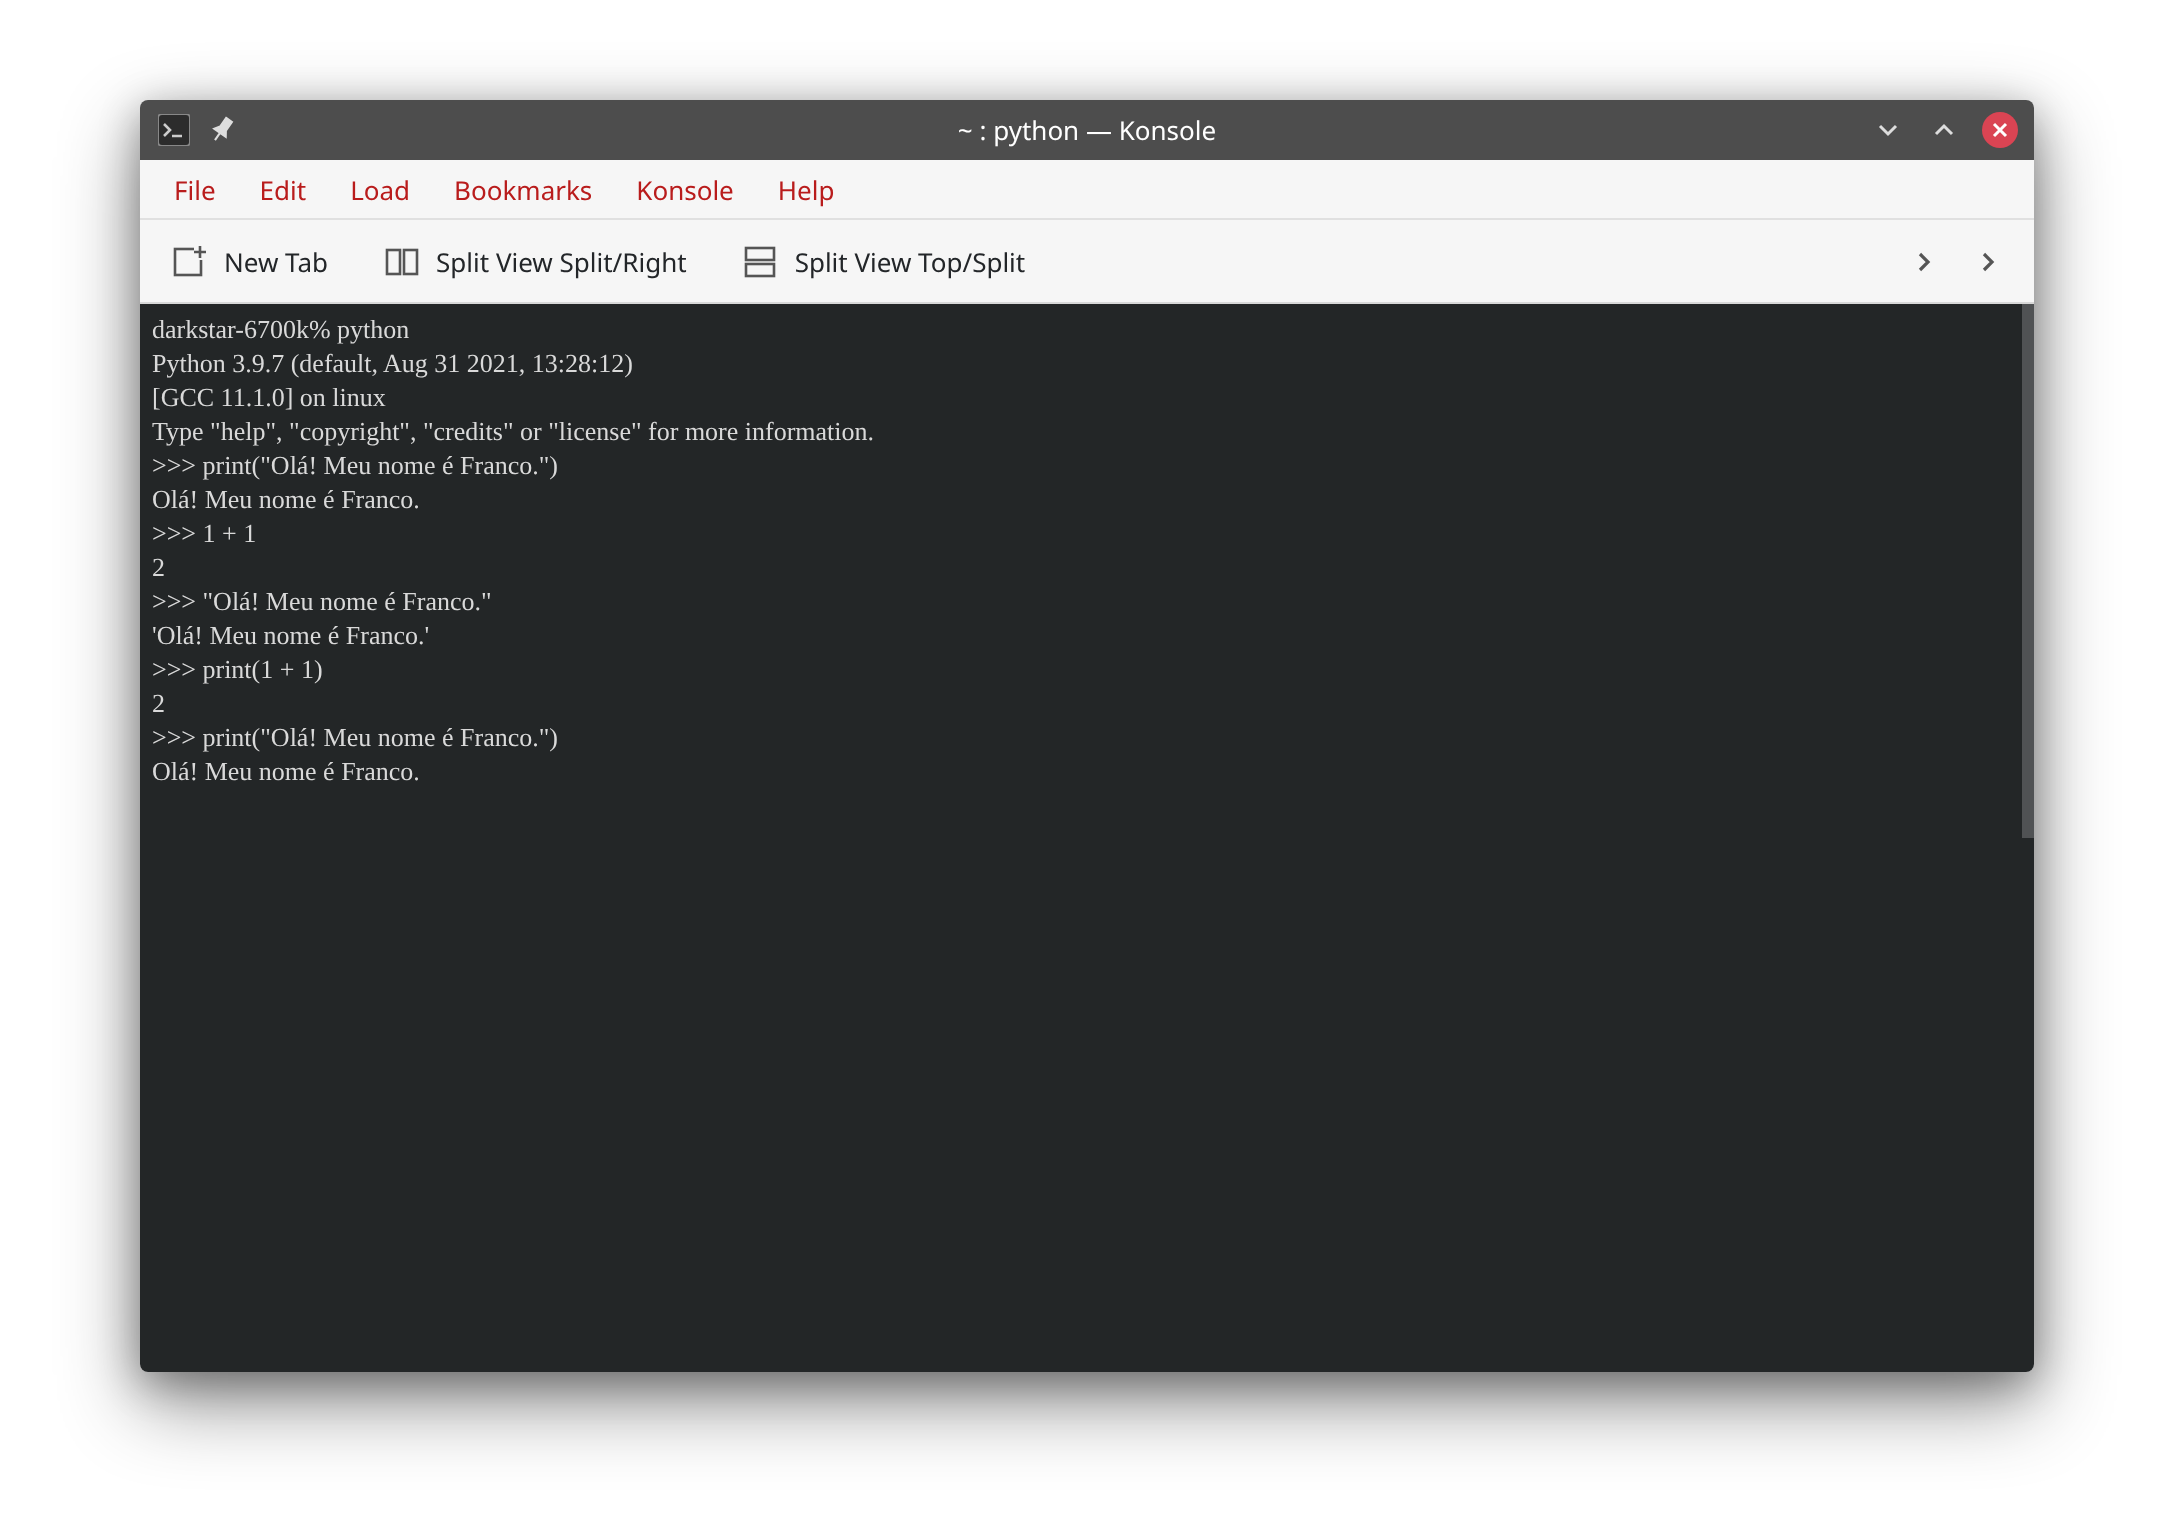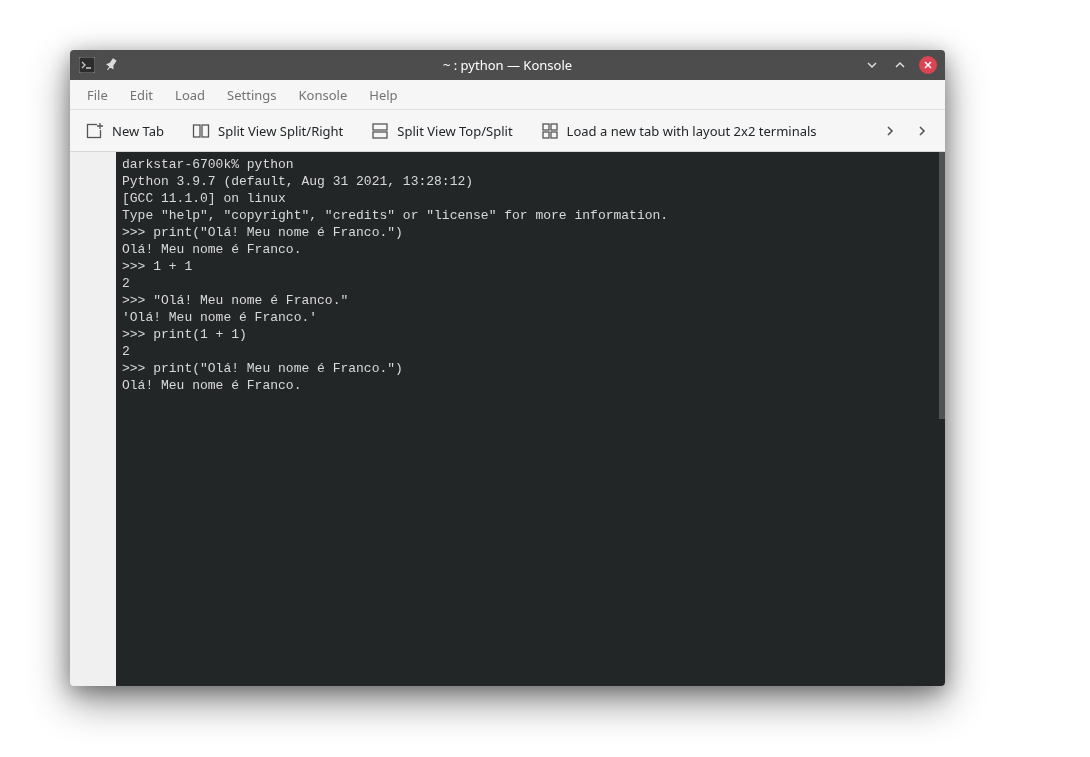--- a/index.html
+++ b/index.html
@@ -12,21 +12,21 @@
       font-family: "Noto Sans", "Segoe UI", sans-serif;
       font-size: 13px;
       width: 1090px;
       height: 757px;
       position: relative;
     }
     .window {
       position: absolute;
       left: 70px;
       top: 50px;
-      width: 875px;
+      width: 947px;
       height: 636px;
       border-radius: 4px;
       overflow: hidden;
       box-shadow: 0 15px 40px rgba(0,0,0,0.45), 0 5px 20px rgba(0,0,0,0.3);
       background: #f0f0f0;
       display: flex;
       flex-direction: column;
     }
     .titlebar {
       background: #4d4d4d;
@@ -85,21 +85,21 @@
       height: 30px;
       display: flex;
       align-items: center;
       padding: 0 6px;
       gap: 0;
       border-bottom: 1px solid #e0e0e0;
     }
     .menu-item {
       padding: 7px 11px;
       cursor: pointer;
-      color: #737373;
+      color: #b91c1c;
     }
     .toolbar {
       background: #f6f6f6;
       height: 42px;
       display: flex;
       align-items: center;
       padding: 0 8px;
       gap: 12px;
       border-bottom: 1px solid #d8d8d8;
       text-align: center;
@@ -132,27 +132,26 @@
       display: flex;
       align-items: center;
       justify-content: center;
       cursor: pointer;
       color: #555;
     }
     .terminal {
       flex: 1;
       background: #232627;
       color: #d9d9d9;
-      font-family: Liberation Mono, monospace;
+      font-family: Liberation Serif, serif;
       font-size: 13px;
       line-height: 17px;
       padding: 4px 6px;
       overflow: auto;
       position: relative;
-      margin-left: 46px;
     }
     .term-line {
       white-space: pre;
     }
     .cursor-block {
       display: inline-block;
       width: 7px;
       height: 14px;
       background: #cfcfcf;
       vertical-align: text-bottom;
@@ -204,21 +203,21 @@
             <path d="M2 2 L8 8 M8 2 L2 8" stroke="#fff" stroke-width="1.5"></path>
           </svg>
       </span>
     </div>
   </div>
 
   <div class="menubar">
     <div class="menu-item">File</div>
     <div class="menu-item">Edit</div>
     <div class="menu-item">Load</div>
-    <div class="menu-item">Settings</div>
+    <div class="menu-item">Bookmarks</div>
     <div class="menu-item">Konsole</div>
     <div class="menu-item">Help</div>
   </div>
 
   <div class="toolbar">
     <div class="tool-btn">
       <span class="tool-icon">
         <svg width="18" height="18" viewBox="0 0 18 18">
           <rect x="1.5" y="2.5" width="13" height="13" fill="none" stroke="#555" stroke-width="1.3"></rect>
           <rect x="11" y="0" width="8" height="8" fill="#f6f6f6"></rect>
@@ -238,31 +237,20 @@
       <span>Split View Split/Right</span>
     </div>
     <div class="tool-btn">
       <span class="tool-icon">
         <svg width="18" height="18" viewBox="0 0 18 18">
           <rect x="2" y="2" width="14" height="6" fill="none" stroke="#555" stroke-width="1.3"></rect>
           <rect x="2" y="10" width="14" height="6" fill="none" stroke="#555" stroke-width="1.3"></rect>
         </svg>
       </span>
       <span>Split View Top/Split</span>
-    </div>
-    <div class="tool-btn">
-      <span class="tool-icon">
-        <svg width="18" height="18" viewBox="0 0 18 18">
-          <rect x="2" y="2" width="6" height="6" fill="none" stroke="#555" stroke-width="1.3"></rect>
-          <rect x="10" y="2" width="6" height="6" fill="none" stroke="#555" stroke-width="1.3"></rect>
-          <rect x="2" y="10" width="6" height="6" fill="none" stroke="#555" stroke-width="1.3"></rect>
-          <rect x="10" y="10" width="6" height="6" fill="none" stroke="#555" stroke-width="1.3"></rect>
-        </svg>
-      </span>
-      <span>Load a new tab with layout 2x2 terminals</span>
     </div>
     <div class="toolbar-right">
       <span class="chev">
         <svg width="14" height="14" viewBox="0 0 14 14">
             <path d="M5 3 L9 7 L5 11" stroke="#555" stroke-width="1.6" fill="none"></path>
           </svg>
       </span>
       <span class="chev">
         <svg width="14" height="14" viewBox="0 0 14 14">
             <path d="M5 3 L9 7 L5 11" stroke="#555" stroke-width="1.6" fill="none"></path>

